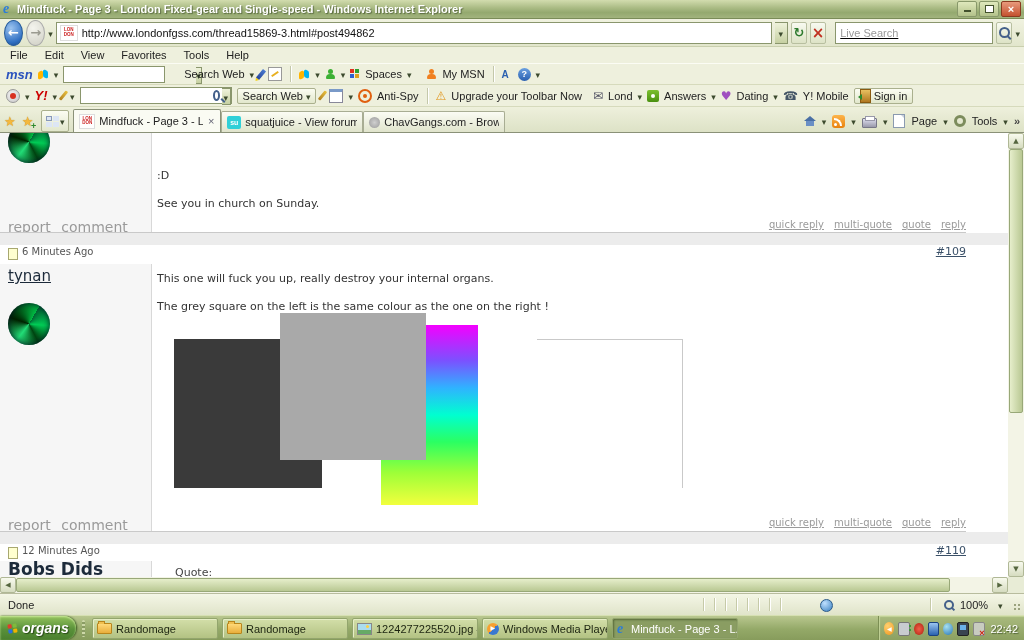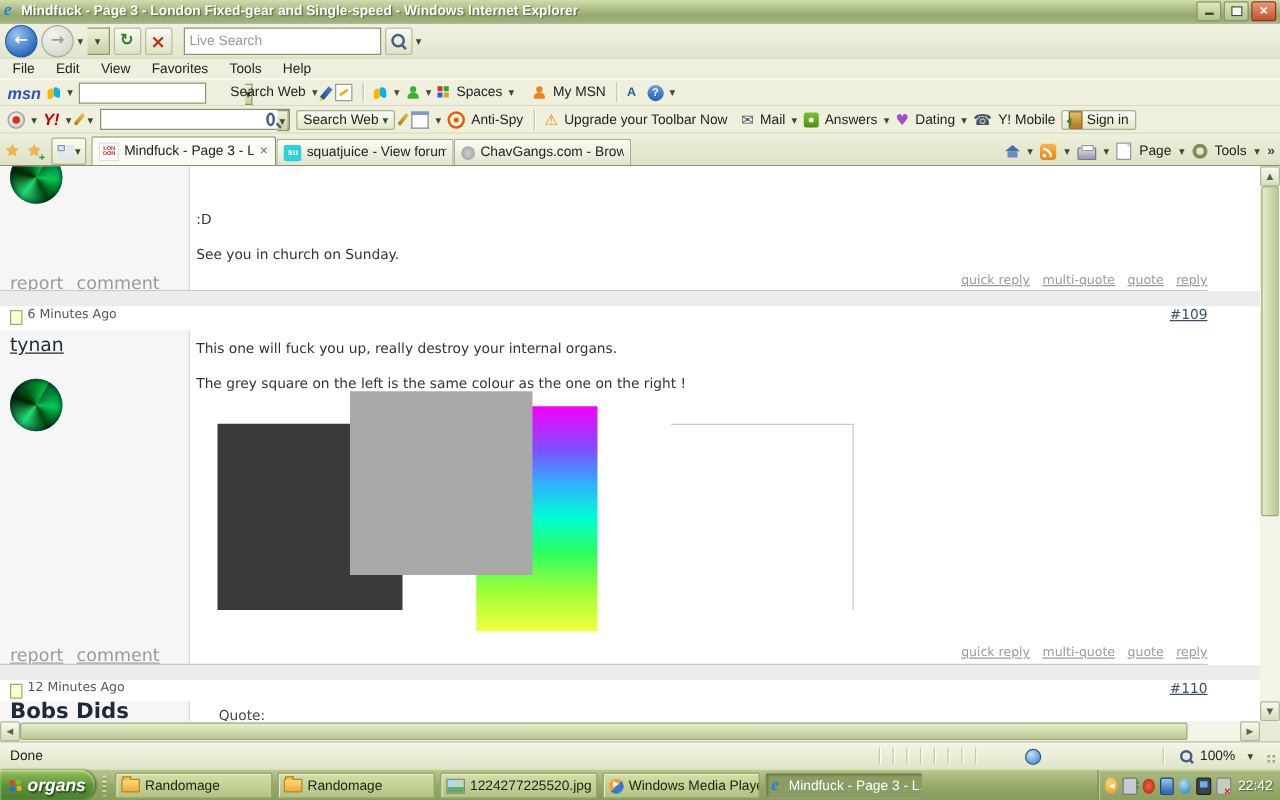--- a/index.html
+++ b/index.html
@@ -30,21 +30,21 @@
   .urlbox input{border:0;outline:0;flex:1;font-family:"Liberation Sans",sans-serif;font-size:11px;color:#111;background:transparent;}
   .favsq{width:16px;height:14px;background:#fff;border:1px solid #ddd;display:flex;flex-direction:column;
     align-items:center;justify-content:center;line-height:1;}
   .favsq span{font-size:4.5px;font-weight:bold;color:#cc2222;letter-spacing:0;}
   .dropbtn{width:17px;height:20px;background:linear-gradient(#eef2da,#c6d0a2);border:1px solid #8a966d;border-left:0;
     display:flex;align-items:center;justify-content:center;}
   .sqbtn{width:20px;height:20px;border:1px solid #b8bfa0;border-radius:2px;background:linear-gradient(#f8faf0,#dde3c6);
     display:flex;align-items:center;justify-content:center;font-family:"DejaVu Sans",sans-serif;}
   .i-refresh::before{content:"↻";color:#2d7a2d;font-weight:bold;font-size:13px;}
   .i-stop::before{content:"×";color:#c03020;font-weight:bold;font-size:15px;}
-  .livebox{flex:0 0 148px;height:20px;background:#fff;border:1px solid #8a966d;display:flex;align-items:center;padding:0 4px;margin-left:6px;}
+  .livebox{flex:0 0 148px;height:20px;background:#fff;border:1px solid #8a966d;display:flex;align-items:center;padding:0 4px;margin-left:6px;text-decoration:underline;}
   .livebox input{border:0;outline:0;width:100%;font-size:11px;font-style:normal;background:transparent;}
   .livebox input::placeholder{color:#999;}
   .i-mag{display:inline-block;width:7px;height:7px;border:2px solid #44608a;border-radius:50%;position:relative;}
   .i-mag::after{content:"";position:absolute;width:2px;height:5px;background:#44608a;left:7px;top:6px;transform:rotate(-45deg);}
   
   .menurow{left:0;top:47px;width:1024px;height:16px;background:#eef0dd;display:flex;align-items:center;gap:17px;padding-left:10px;color:#222;}
   .msnrow{left:0;top:63px;width:1024px;height:22px;background:#eef0dd;border-top:1px solid #fbfcf4;border-bottom:1px solid #d6dabc;
     display:flex;align-items:center;gap:5px;padding-left:6px;box-sizing:border-box;}
   .yrow{left:0,top:85px;left:0;top:85px;width:1024px;height:22px;background:#eef0dd;border-bottom:1px solid #d6dabc;
     display:flex;align-items:center;gap:5px;padding-left:6px;box-sizing:border-box;color:#222;}
@@ -221,20 +221,27 @@
     <span class="winbtn">
         <span class="i-rest"></span>
       </span>
     <span class="winbtn close">×</span>
   </div>
 
   <div class="abs addrrow">
     <span class="navcirc back">←</span>
     <span class="navcirc fwd">→</span>
     <span class="i-dd"></span>
+    <span class="urlbox">
+      <span class="favsq">
+        <span>LON</span>
+        <span>DON</span>
+      </span>
+      <input type="text" value="http://www.londonfgss.com/thread15869-3.html#post494862" style="">
+    </span>
     <span class="dropbtn">
         <span class="i-dd"></span>
       </span>
     <span class="sqbtn">
         <span class="i-refresh"></span>
       </span>
     <span class="sqbtn">
         <span class="i-stop"></span>
       </span>
     <span class="livebox">
@@ -305,21 +312,21 @@
     </span>
     <span class="i-pencil"></span>
     <span class="i-winform"></span>
     <span class="i-dd"></span>
     <span class="i-target"></span>
     <span>Anti-Spy</span>
     <span class="sep"></span>
     <span class="i-warn"></span>
     <span>Upgrade your Toolbar Now</span>
     <span class="i-mail" style="margin-left:6px;"></span>
-    <span>Mail</span>
+    <span>Lond</span>
     <span class="i-dd"></span>
     <span class="i-ans"></span>
     <span>Answers</span>
     <span class="i-dd"></span>
     <span class="i-heart"></span>
     <span>Dating</span>
     <span class="i-dd"></span>
     <span class="i-phone"></span>
     <span>Y! Mobile</span>
     <span class="ybtn">

